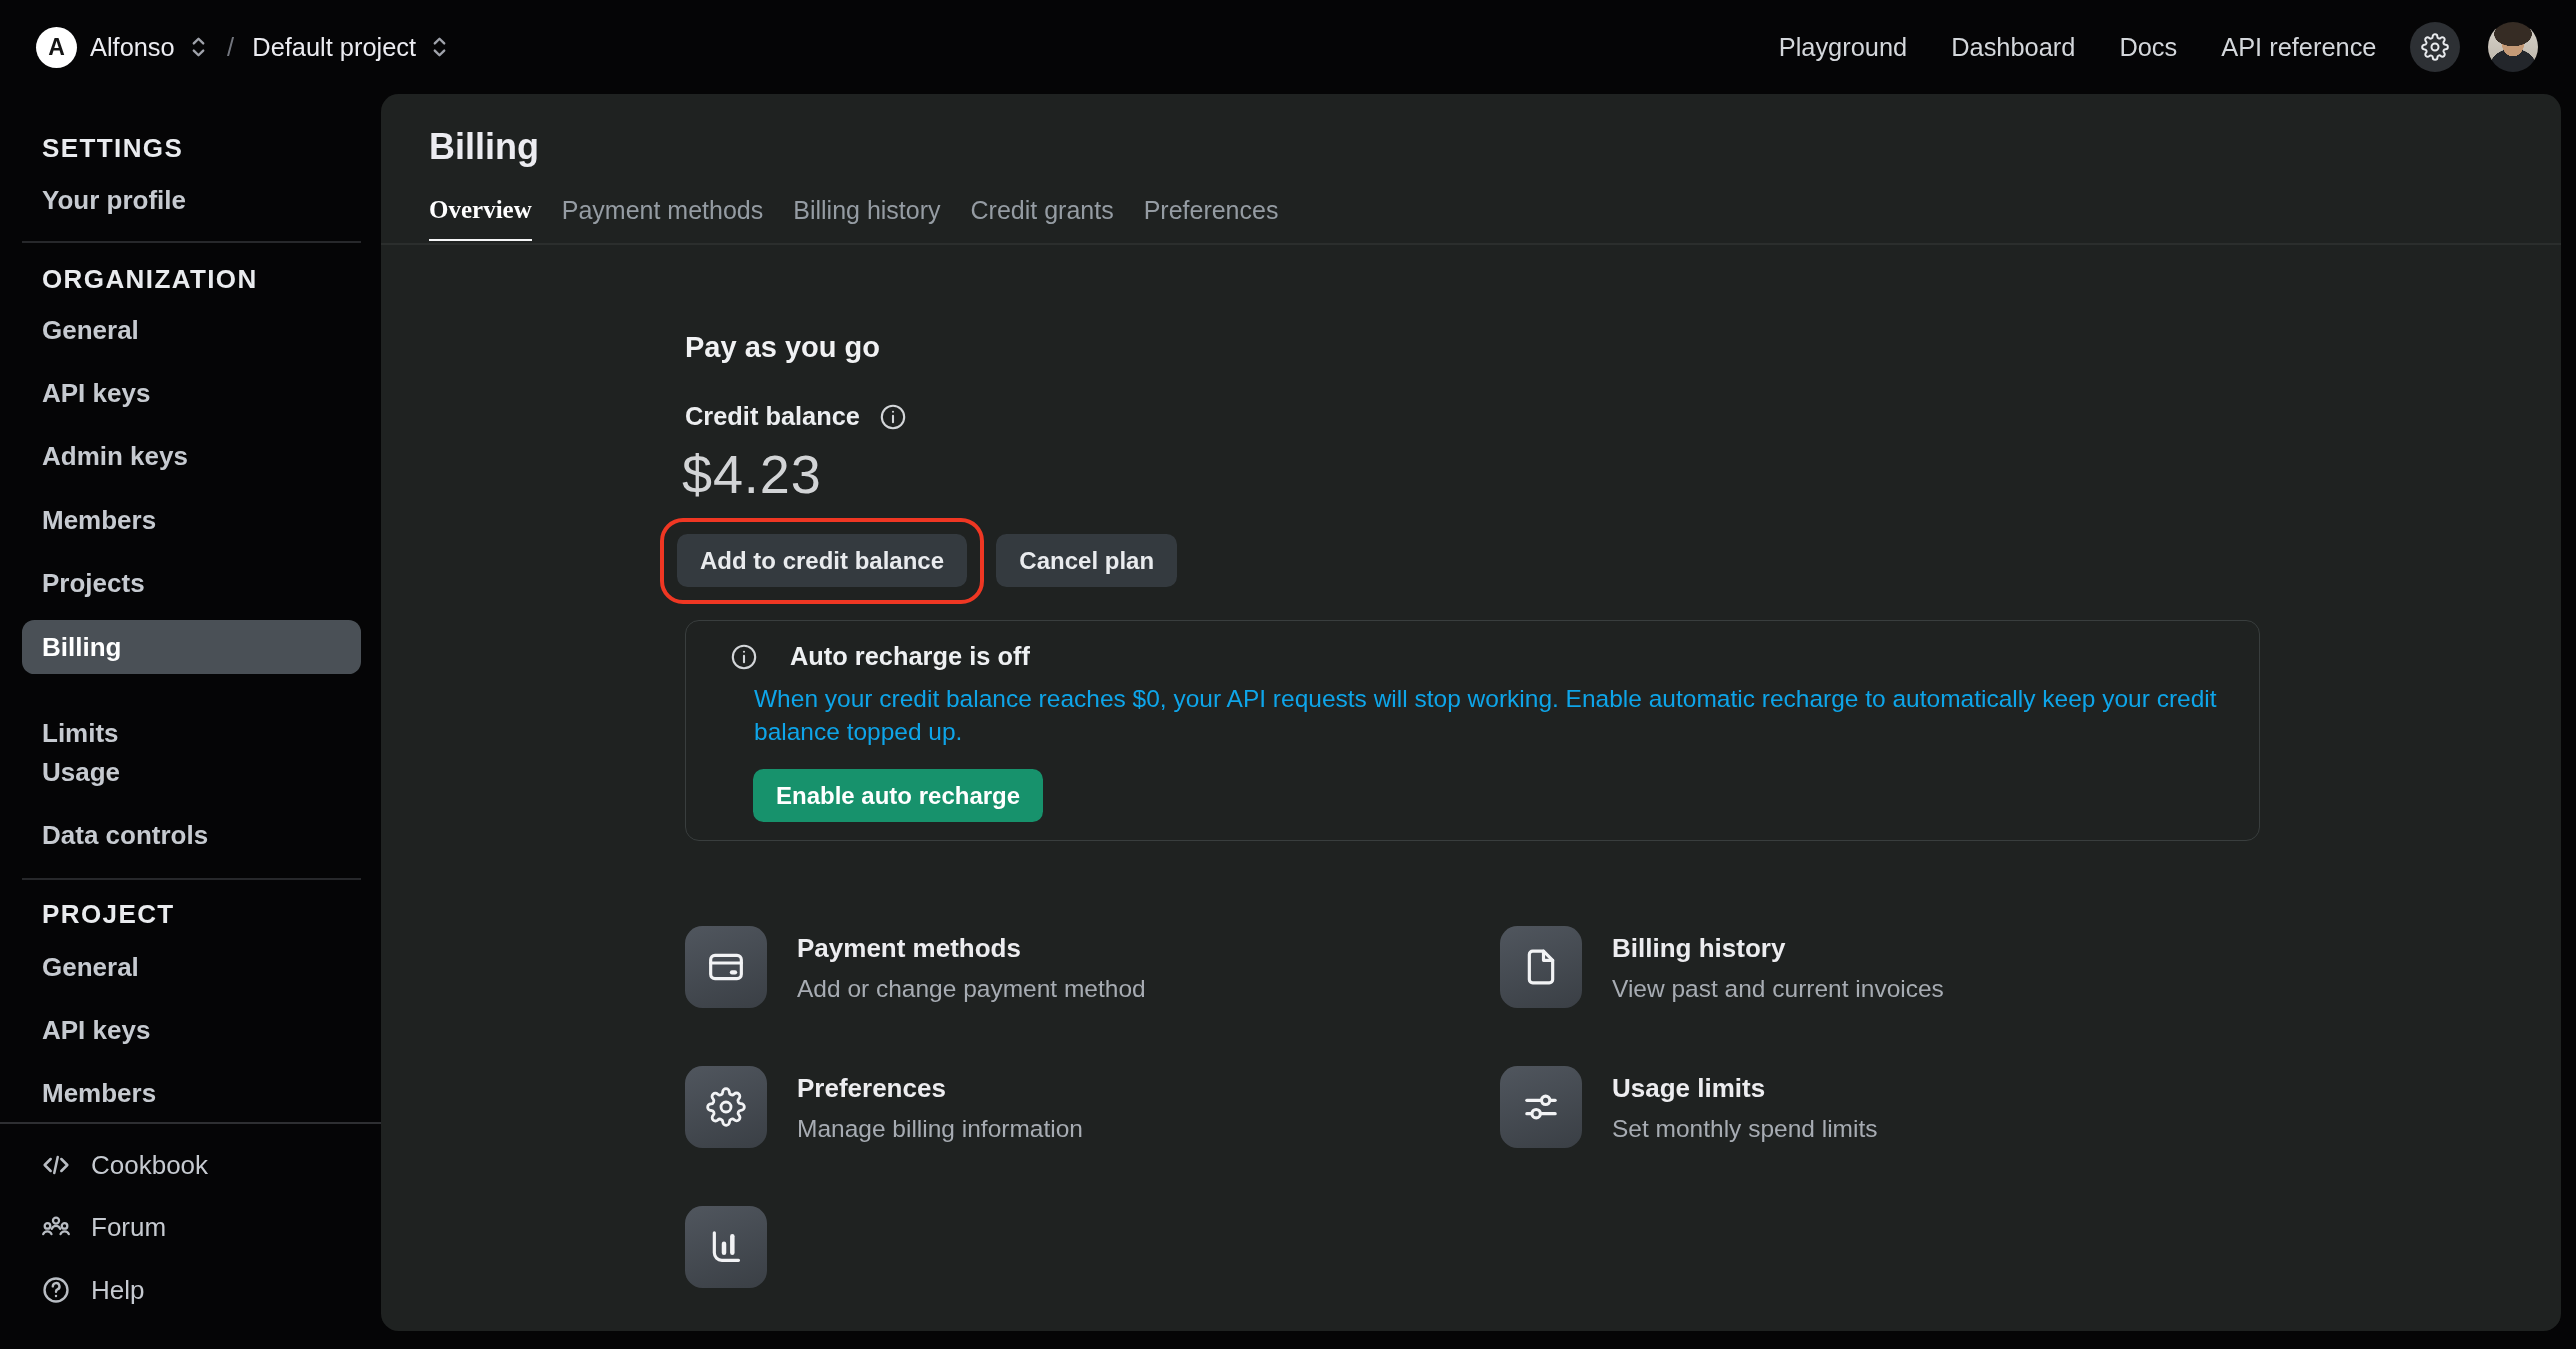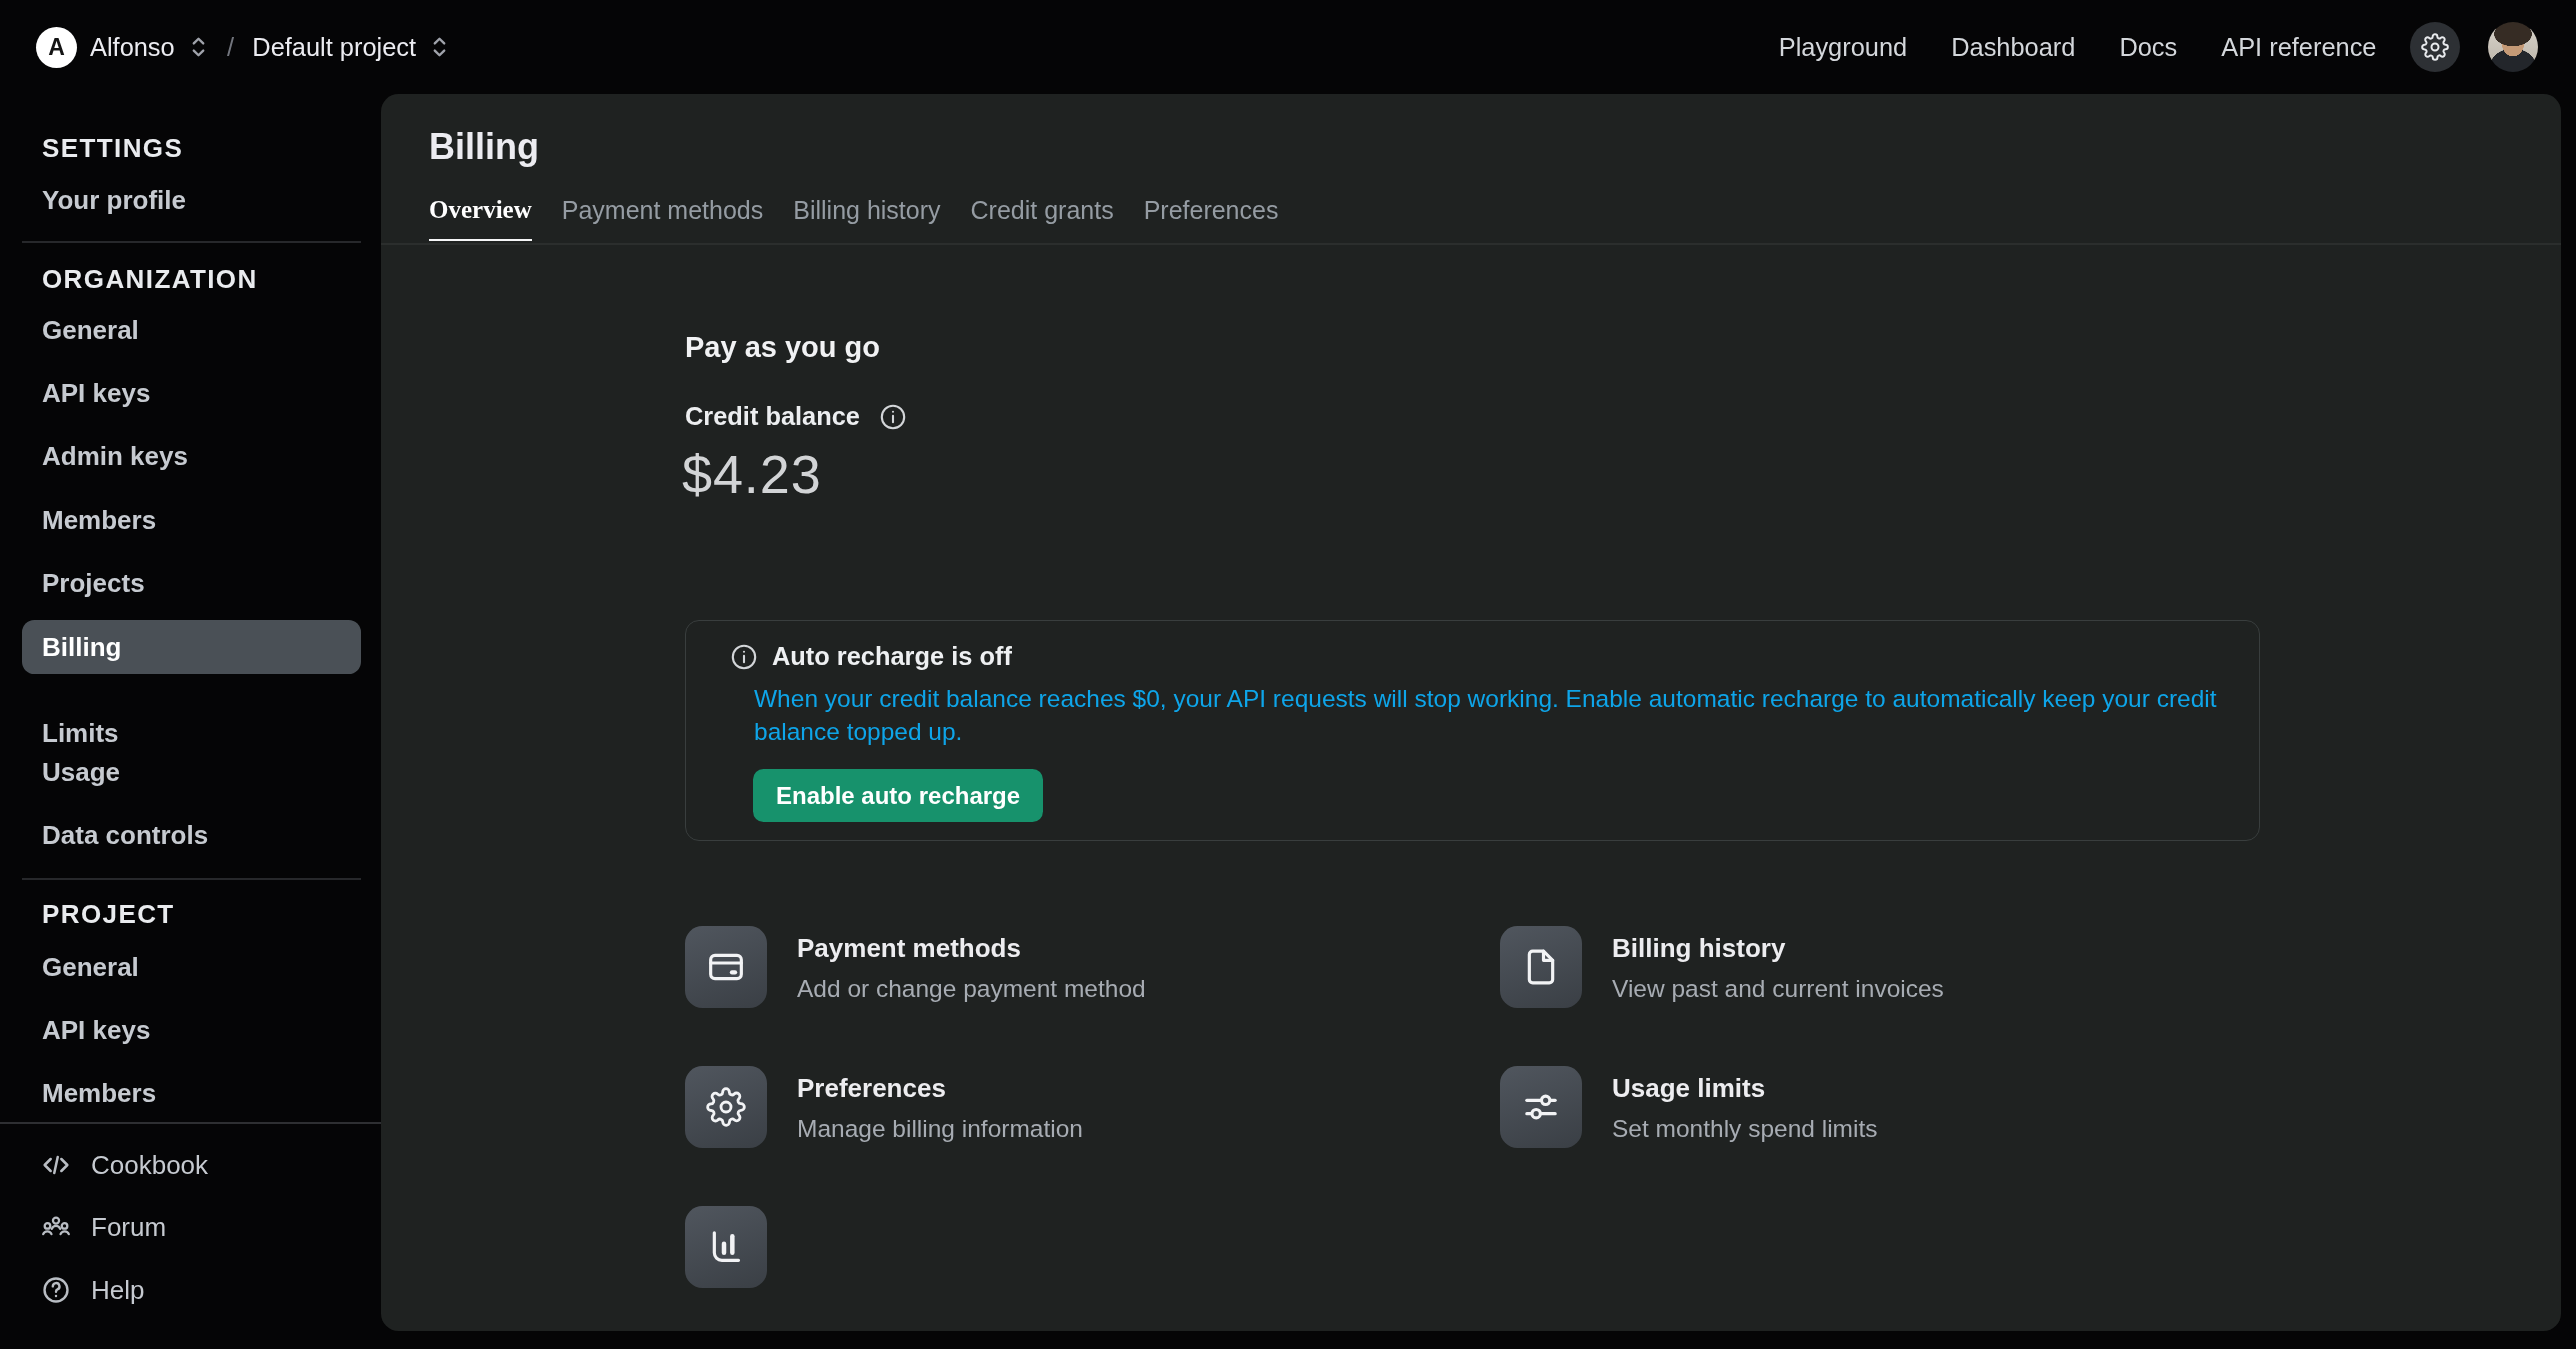--- a/index.html
+++ b/index.html
@@ -72,21 +72,21 @@
   .actions-row { position:absolute; left:279px; top:424px; display:flex; align-items:center; gap:12.3px; }
   .annotation-ring { border:4.4px solid #ef3723; border-radius:23px; padding:12.3px 13px; display:inline-flex; }
   .btn { height:53px; display:inline-flex; align-items:center; justify-content:center;
          padding:0 23px; border-radius:10.5px; background:#343a3f; color:#e9ebee;
          font-size:24px; font-weight:600; cursor:pointer; white-space:nowrap; border:none;
          font-family:inherit; }
   .btn.green { background:#17926c; color:#ffffff; }
 
   .infobox { position:absolute; left:304px; top:526px; width:1575px; height:221px;
              border:1.8px solid #393e3e; border-radius:14px; background:#1f2221; }
-  .infobox-head { position:absolute; left:44px; top:21px; display:flex; align-items:center; gap:14px; }
+  .infobox-head { position:absolute; left:44px; top:21px; display:flex; align-items:center; gap:32px; }
   .infobox-title { font-size:25.4px; font-weight:600; color:#eef0f2; }
   .infobox-text { position:absolute; left:68px; top:61px; width:1472px;
                   font-size:24.5px; line-height:33px; color:#0ea5e9; }
   .infobox-btn { position:absolute; left:67px; top:148px; }
 
   .cards-col { position:absolute; display:flex; flex-direction:column; gap:58px; }
   .cards-col.c1 { left:304px; top:832px; }
   .cards-col.c2 { left:1119px; top:832px; }
   .card { display:flex; gap:30px; cursor:pointer; width:718px; }
   .tile { width:82px; height:82px; border-radius:17.5px; flex:0 0 auto;
@@ -217,20 +217,26 @@
       <span class="info-icon">
         <svg width="28" height="28" viewBox="0 0 20 20" fill="none" stroke="currentColor" stroke-width="1.5" stroke-linecap="round">
             <circle cx="10" cy="10" r="8"></circle>
             <line x1="10" y1="9.2" x2="10" y2="13.8"></line>
             <line x1="10" y1="6.2" x2="10" y2="6.3"></line>
           </svg>
       </span>
     </div>
     <div class="credit-value">$4.23</div>
 
+    <div class="actions-row">
+      <span class="annotation-ring">
+        <button class="btn">Add to credit balance</button>
+      </span>
+      <button class="btn">Cancel plan</button>
+    </div>
 
     <div class="infobox">
       <div class="infobox-head">
         <span class="info-icon">
           <svg width="28" height="28" viewBox="0 0 20 20" fill="none" stroke="currentColor" stroke-width="1.5" stroke-linecap="round">
               <circle cx="10" cy="10" r="8"></circle>
               <line x1="10" y1="9.2" x2="10" y2="13.8"></line>
               <line x1="10" y1="6.2" x2="10" y2="6.3"></line>
             </svg>
         </span>

